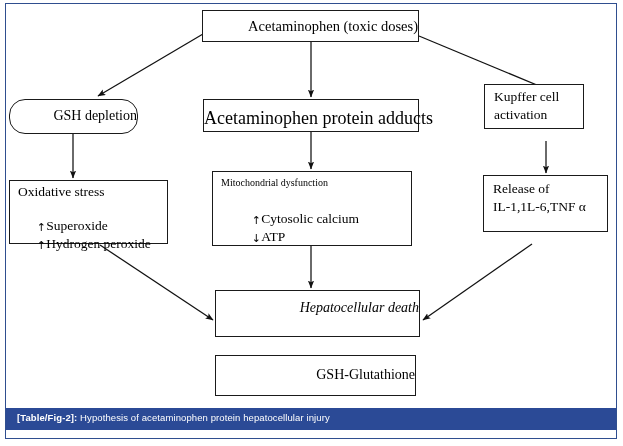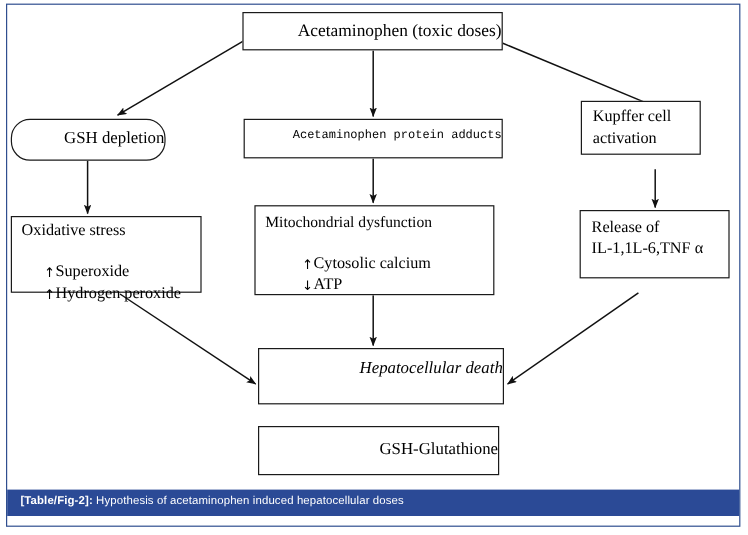--- a/index.html
+++ b/index.html
@@ -123,40 +123,40 @@
 
   <div class="node-box" style="left:202px; top:10px; width:217px; height:32px;">
     <span class="node-label centered-label" style="top:7px; font-size:14.5px;">Acetaminophen (toxic doses)</span>
   </div>
 
   <div class="node-box" style="left:9px; top:99px; width:129px; height:35px;border-radius:16px;">
     <span class="node-label centered-label" style="top:8px; font-size:14px;">GSH depletion</span>
   </div>
 
   <div class="node-box" style="left:203px; top:99px; width:216px; height:33px;">
-    <span class="node-label centered-label" style="top:8px; font-size:10px;font-family:Liberation Mono, monospace;">Acetaminophen protein adducts</span>
+    <span class="node-label centered-label" style="top:8px; font-size:18px;">Acetaminophen protein adducts</span>
   </div>
 
   <div class="node-box" style="left:484px; top:84px; width:100px; height:45px;">
     <span class="node-label left-label" style="left:9px; top:4px; font-size:13.5px;">Kupffer cell</span>
     <span class="node-label left-label" style="left:9px; top:22px; font-size:13.5px;">activation</span>
   </div>
 
   <div class="node-box" style="left:9px; top:180px; width:159px; height:64px;">
     <span class="node-label left-label" style="left:8px; top:3px; font-size:13.5px;">Oxidative stress</span>
     <span class="node-label left-label" style="left:6px; top:21px; font-size:13.5px;">
       <span class="arrow-glyph">↑</span><span>Superoxide</span>
     </span>
     <span class="node-label left-label" style="left:6px; top:39px; font-size:13.5px;">
       <span class="arrow-glyph">↑</span><span>Hydrogen peroxide</span>
     </span>
   </div>
 
   <div class="node-box" style="left:212px; top:171px; width:200px; height:75px;">
-    <span class="node-label left-label" style="left:8px; top:5px; font-size:13px;">Mitochondrial dysfunction</span>
+    <span class="node-label left-label" style="left:8px; top:5px; font-size:10px;">Mitochondrial dysfunction</span>
     <span class="node-label left-label" style="left:18px; top:23px; font-size:13.5px;">
       <span class="arrow-glyph">↑</span><span>Cytosolic calcium</span>
     </span>
     <span class="node-label left-label" style="left:18px; top:41px; font-size:13.5px;">
       <span class="arrow-glyph">↓</span><span>ATP</span>
     </span>
   </div>
 
   <div class="node-box" style="left:483px; top:175px; width:125px; height:57px;">
     <span class="node-label left-label" style="left:9px; top:5px; font-size:13.5px;">Release of</span>
@@ -165,16 +165,16 @@
 
   <div class="node-box" style="left:215px; top:290px; width:205px; height:47px;font-style:italic;">
     <span class="node-label centered-label" style="top:9px; font-size:14px;">Hepatocellular death</span>
   </div>
 
   <div class="node-box" style="left:215px; top:355px; width:201px; height:41px;">
     <span class="node-label centered-label" style="top:11px; font-size:14px;">GSH-Glutathione</span>
   </div>
 
   <div id="caption-bar">
-    <div id="caption-text"><span id="caption-tag">[Table/Fig-2]:</span><span> Hypothesis of acetaminophen induced hepatocellular doses</span></div>
+    <div id="caption-text"><span id="caption-tag">[Table/Fig-2]:</span><span> Hypothesis of acetaminophen protein hepatocellular injury</span></div>
   </div>
 
 </div>
 
 </body></html>

